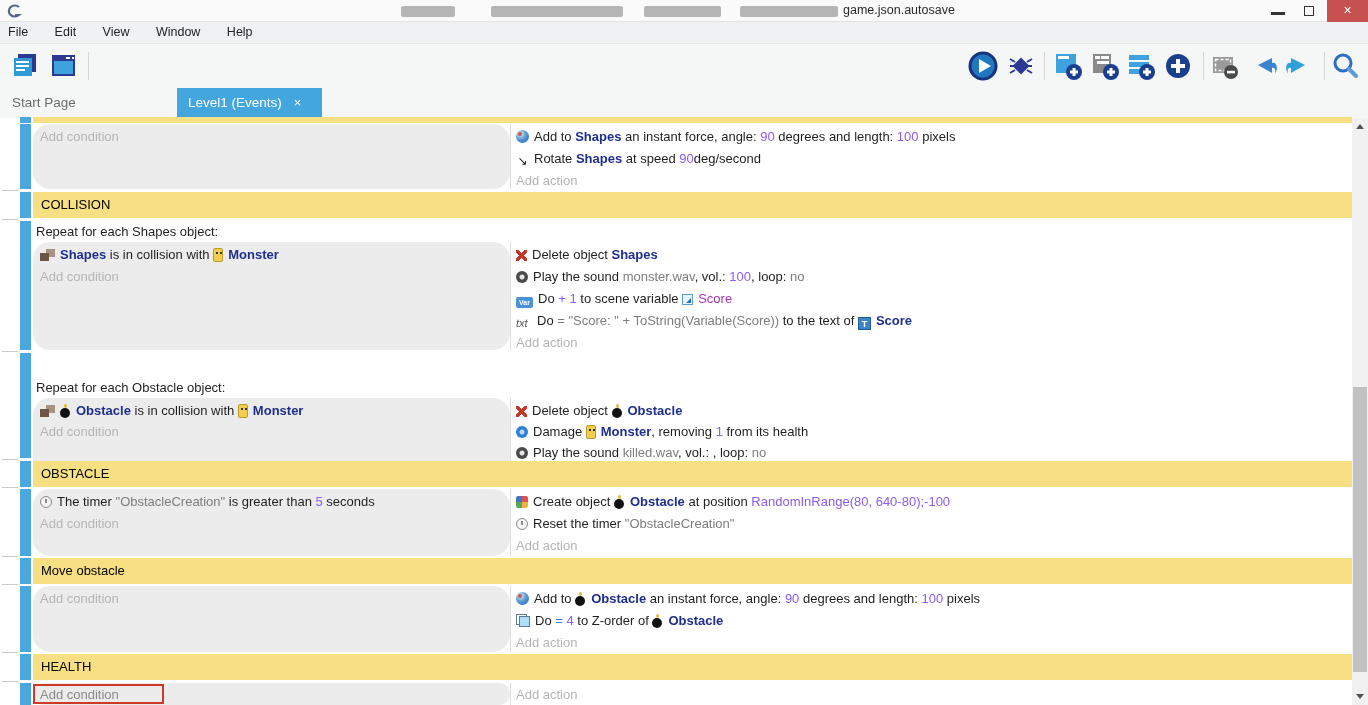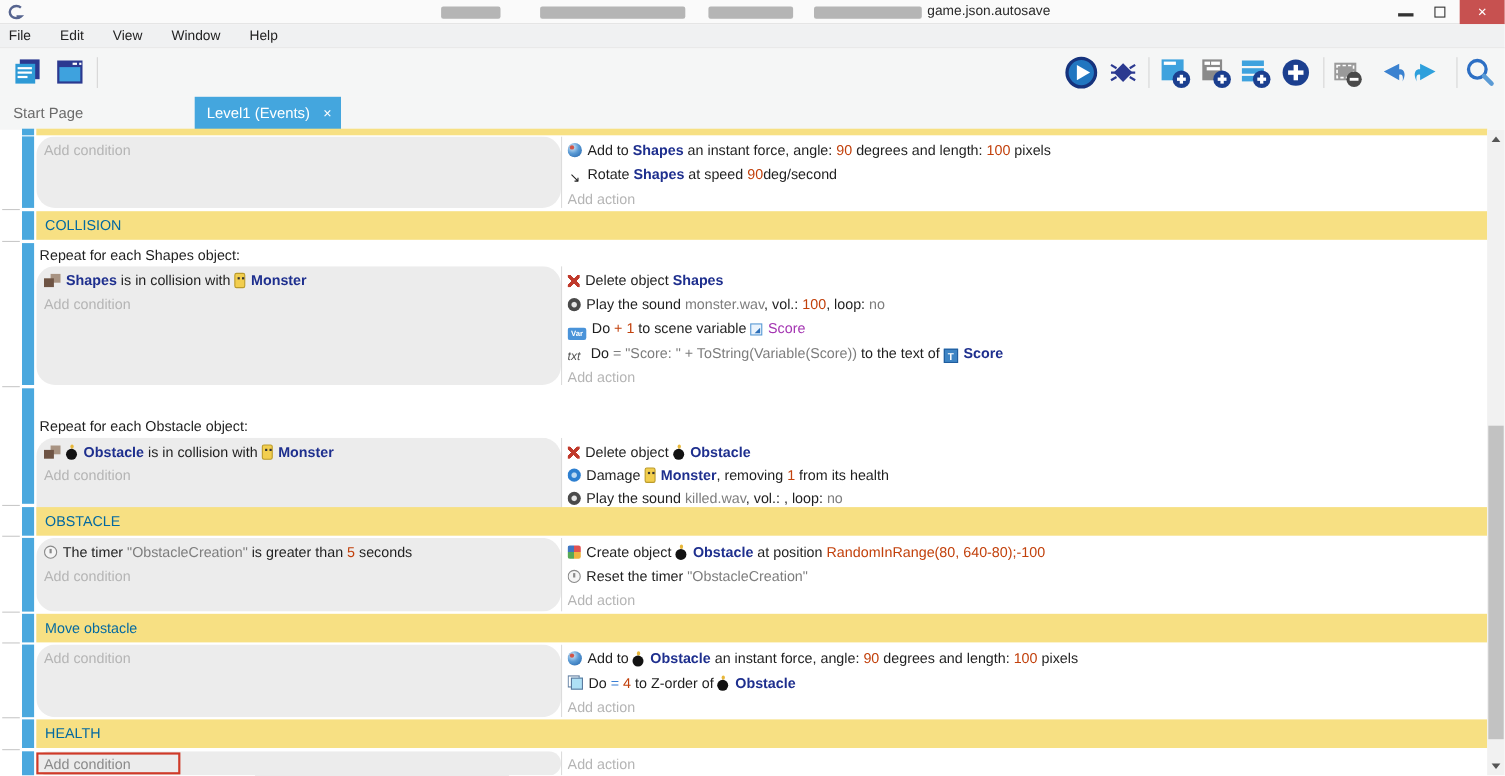--- a/index.html
+++ b/index.html
@@ -29,42 +29,42 @@
   #toolbar { position:absolute; left:0; top:44px; width:1368px; height:44px; background:#f5f6f6; }
   .tbtn { position:absolute; top:7px; width:30px; height:30px; }
   .tsep { position:absolute; top:8px; width:1px; height:28px; background:#d6d6d6; }
 
   
   #tabbar { position:absolute; left:0; top:88px; width:1368px; height:30px; background:#f5f6f6; }
   .tab { position:absolute; top:0; height:30px; line-height:30px; font-size:13.5px; color:#6b6b6b; }
   .tab .x { display:inline-block; margin-left:14px; color:#8a8a8a; font-size:13px; }
   #tab-start { left:12px; }
   #tab-level1 { left:97px;margin-top:44px; }
-  #tab-events { left:177px; width:133px; background:#44a6de; color:#fff; text-align:left; padding-left:11px; }
+  #tab-events { left:177px; width:145px; background:#44a6de; color:#fff; text-align:left; padding-left:11px; }
   #tab-events .x { color:#fff; margin-left:12px; }
 
   
   #sheet { position:absolute; left:0; top:118px; width:1368px; height:587px; background:#fff; }
   .bar { position:absolute; left:20px; width:11px; background:#4aa8de; }
   .tick { position:absolute; left:2px; width:16px; height:1px; background:#c9c9c9; }
   .sliver { position:absolute; left:33px; right:16px; background:#f7e083; }
-  .cmt { position:absolute; left:33px; right:16px; background:#f7e083; color:#0369a1;
+  .cmt { position:absolute; left:33px; right:16px; background:#f7e083; color:#000000;
          font-size:13px; line-height:26px; padding-left:8px; }
   .evt { position:absolute; left:33px; right:16px; display:flex; flex-direction:column; }
   .evt-header { height:21px; line-height:21px; background:#fff; font-size:13px; color:#1f1f1f; padding-left:3px; }
   .evt-body { flex:1; display:flex; overflow:hidden; }
   .cond { width:477px; background:#ececec; padding:2px 0 0 7px;border-radius:17px; }
   .acts { flex:1; background:#fff; border-left:1px solid #dcdcdc; padding:2px 0 0 5px; }
   .ln { height:22px; line-height:22px; font-size:13px; color:#1f1f1f; white-space:nowrap; overflow:hidden; }
   .lh21 .ln { height:21px; line-height:21px; }
   .ph { color:#b5b5b5; }
 
   .sg-n { color:#1f1f1f; }
   .sg-obj { color:#1e2f8e; font-weight:bold; }
-  .sg-grn { color:#c2410c; }
+  .sg-grn { color:#8b5cf6; }
   .sg-gry { color:#7d7d7d; }
   .sg-pur { color:#a435b2; }
   .sg-blu { color:#3b7fd4; }
 
   
   .ic { display:inline-block; position:relative; vertical-align:-2px; margin-right:5px; }
   .force-icon { width:13px; height:13px; border-radius:50%;
     background:radial-gradient(circle at 35% 30%, #d9ecfa 0%, #5b9bd5 45%, #1e5fa8 100%); }
   .force-icon::after { content:""; position:absolute; left:2px; top:2px; width:4px; height:4px;
     border-radius:50%; background:#d05548; }

